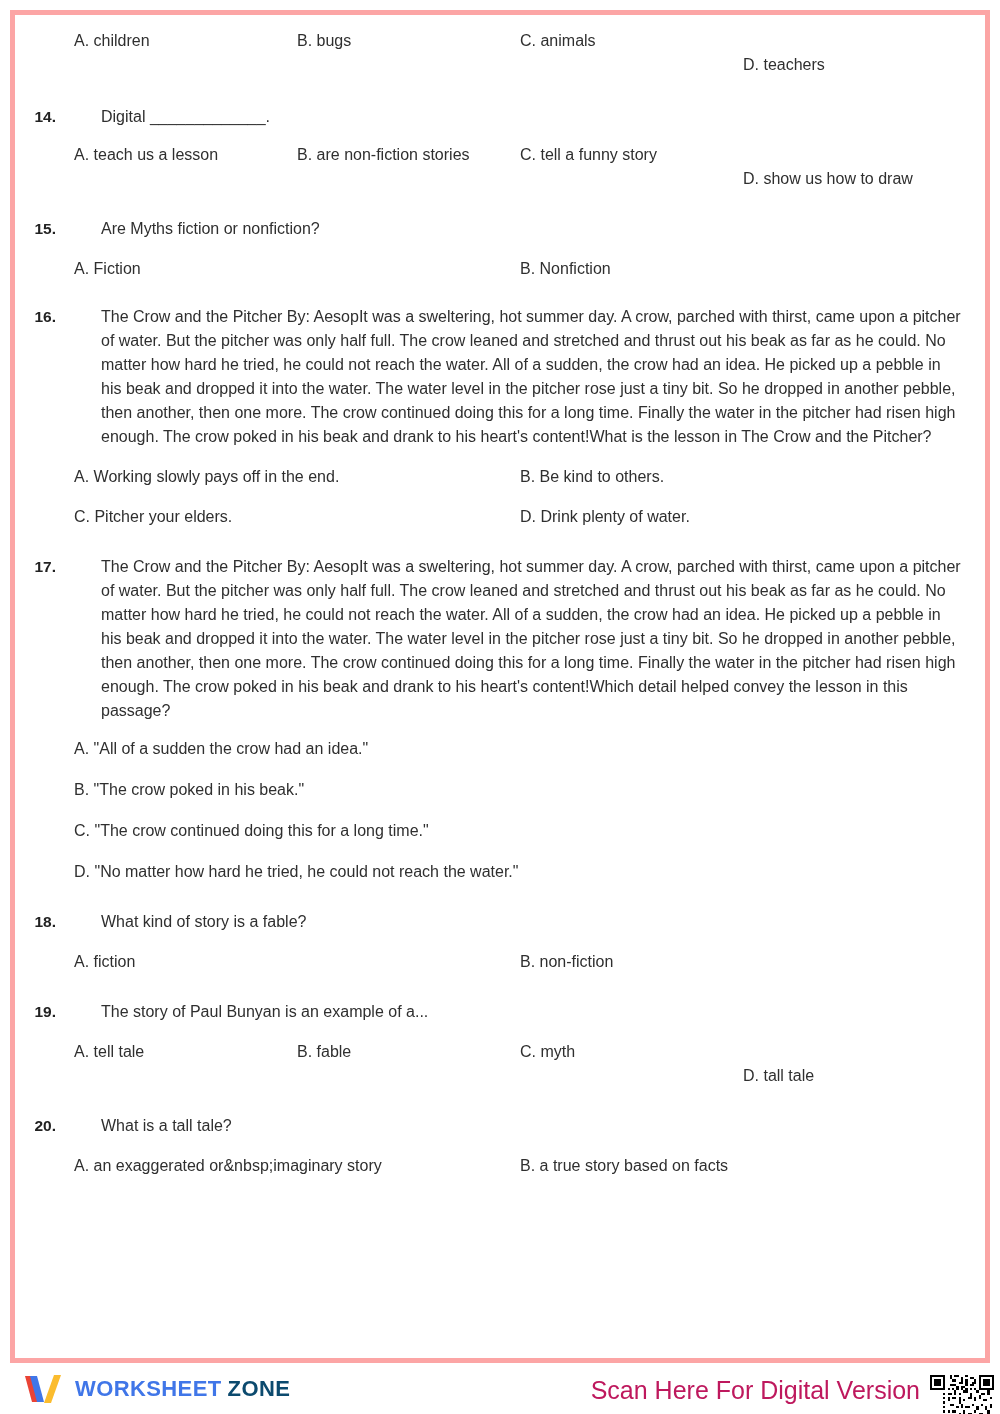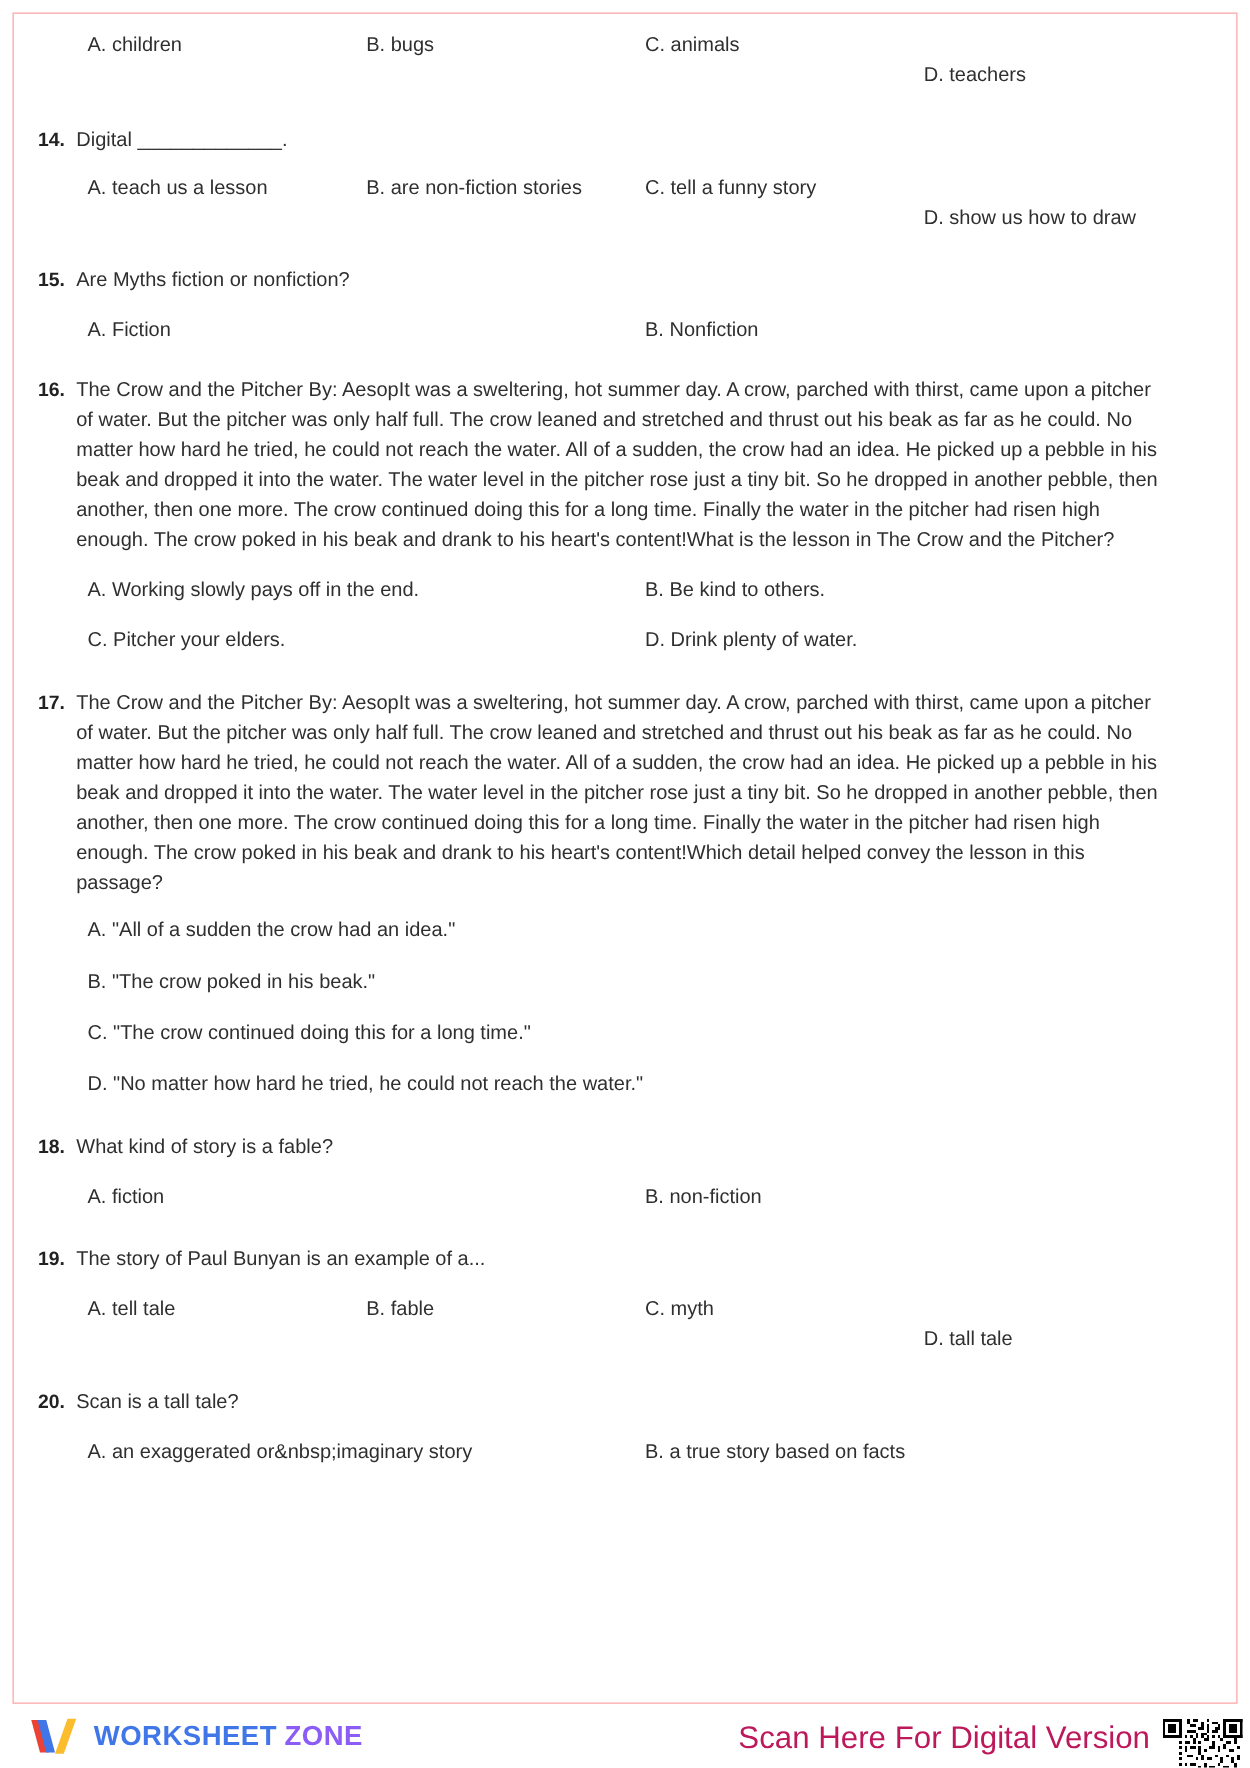--- a/index.html
+++ b/index.html
@@ -24,38 +24,39 @@
     height: 1414px;
   }
 
   
   .sheet {
     position: absolute;
     left: 10px;
     top: 10px;
     width: 980px;
     height: 1353px;
-    border: 1px solid #fca5a5;
+    border: 5px solid #fca5a5;
     background: #ffffff;
     padding: 0;
   }
 
   .sheet-inner {
     position: absolute;
     left: 0; top: 0; right: 0; bottom: 0;
     padding: 14px 20px 0 12px;
   }
 
   
   .qblock { margin: 0 0 0 0; }
 
   .qline {
     display: flex;
     align-items: flex-start;
     padding: 0;
+    gap: 36px;
   }
   .qnum {
     flex: 0 0 38px;
     text-align: right;
     font-weight: bold;
     font-size: 15.5px;
     line-height: 24px;
     color: #222222;
     padding-right: 9px;
   }
@@ -122,21 +123,21 @@
     margin-right: 9px;
     display: block;
   }
   .brand-text {
     font-size: 22px;
     letter-spacing: 0.4px;
     font-weight: bold;
     white-space: nowrap;
   }
   .brand-worksheet { color: #4076e8; }
-  .brand-zone { color: #8b5cf6; margin-left: 6px; margin-top: 17px; }
+  .brand-zone { color: #0c4a6e; margin-left: 6px; margin-top: 17px; }
 
   .scan {
     position: absolute;
     right: 80px;
     top: 12px;
     font-size: 25px;
     color: #be185d;
     white-space: nowrap;
     line-height: 30px;
   }
@@ -282,21 +283,21 @@
             <div class="opt">D. tall tale</div>
           </div>
         </div>
       </div>
 
       <div class="sp-26"></div>
 
       <div class="qblock">
         <div class="qline">
           <div class="qnum">20.</div>
-          <div class="qtext">Scan is a tall tale?</div>
+          <div class="qtext">What is a tall tale?</div>
         </div>
         <div class="sp-16"></div>
         <div class="opts cols2">
           <div class="optrow">
             <div class="opt">A. an exaggerated or&amp;nbsp;imaginary story</div>
             <div class="opt">B. a true story based on facts</div>
           </div>
         </div>
       </div>
 

